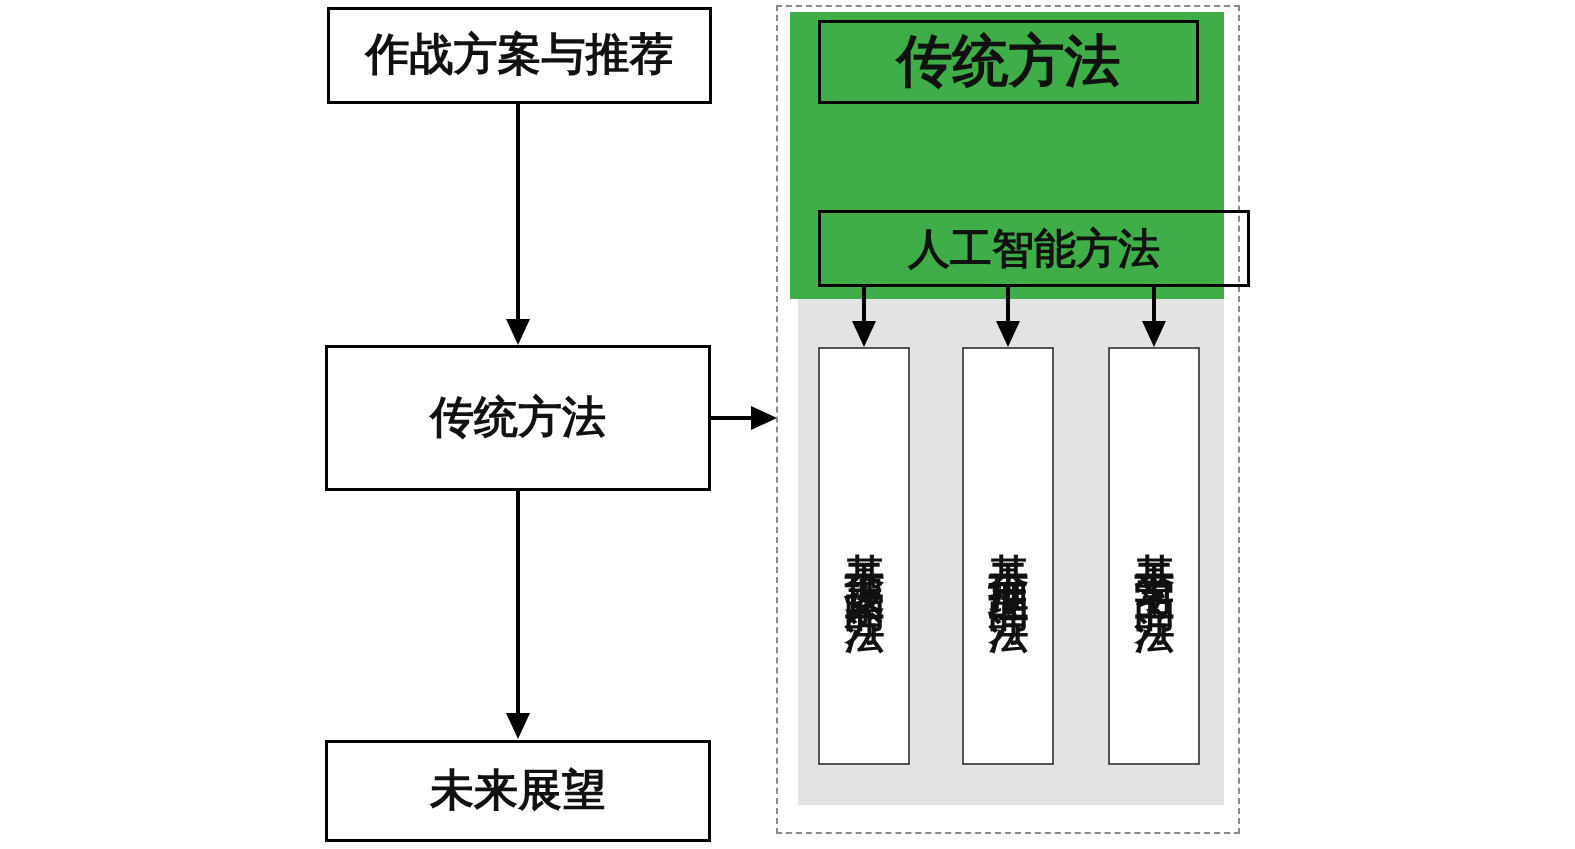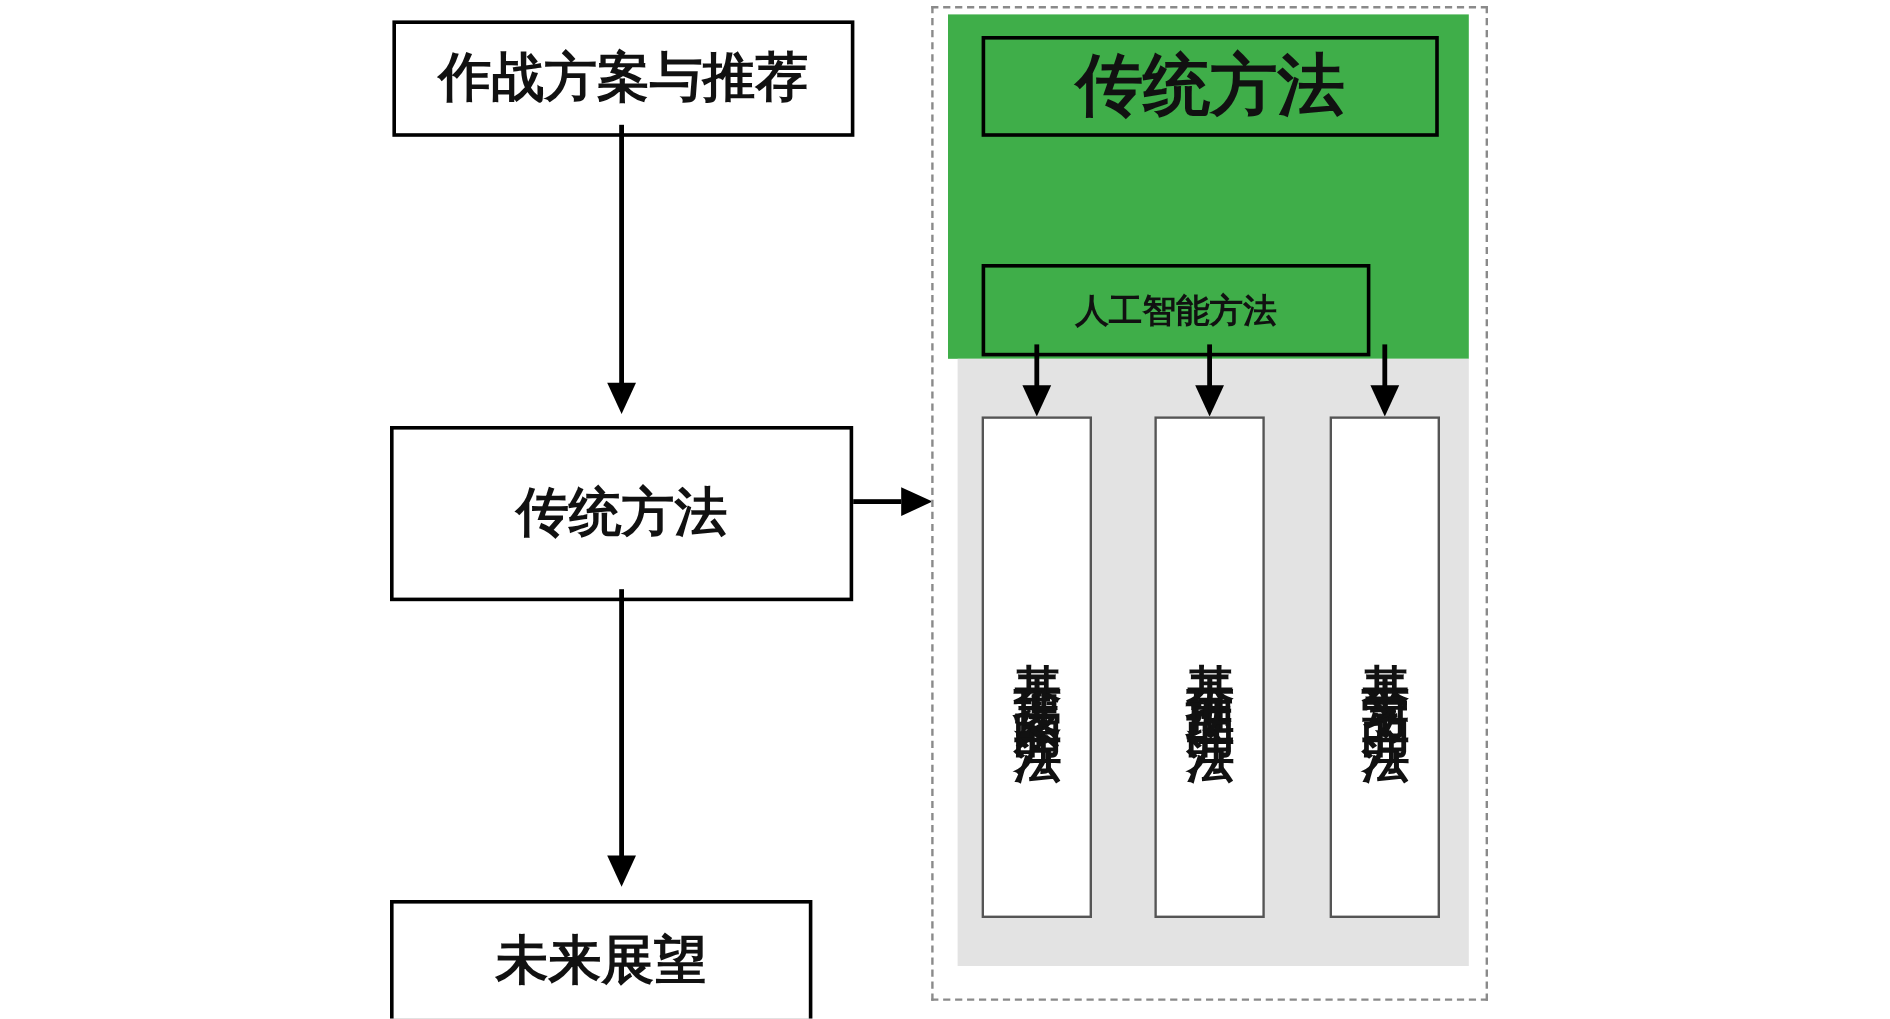--- a/index.html
+++ b/index.html
@@ -20,28 +20,27 @@
     background: #ffffff;
     border: 3px solid #000000;
     box-sizing: border-box;
     display: flex;
     flex-direction: column;
     align-items: center;
     justify-content: center;
     text-align: center;
     font-weight: bold;
     color: #111111;
-    margin-top: 10px;
   }
   .flow-label { font-size: 44px; line-height: 1.15; }
 
   
   #box-top    { left: 327px; top: 7px;   width: 385px; height: 97px; }
   #box-middle { left: 325px; top: 345px; width: 386px; height: 146px; }
-  #box-bottom { left: 325px; top: 740px; width: 352px; height: 102px; }
+  #box-bottom { left: 325px; top: 740px; width: 386px; height: 102px; }
 
   
   #panel {
     position: absolute;
     left: 776px; top: 5px; width: 464px; height: 829px;
     border: 2px dashed #8a8a8a;
     box-sizing: border-box;
     background: #ffffff;
   }
   #green-block {
@@ -51,23 +50,23 @@
   #gray-block {
     position: absolute;
     left: 798px; top: 299px; width: 426px; height: 506px;
   }
   #box-traditional {
     left: 818px; top: 20px; width: 381px; height: 84px;
     background: transparent;
     font-size: 56px;
   }
   #box-ai {
-    left: 818px; top: 210px; width: 324px; height: 77px;
+    left: 818px; top: 210px; width: 432px; height: 77px;
     background: transparent;
-    font-size: 28px;
+    font-size: 42px;
   }
 
   .vbox {
     position: absolute;
     top: 347px;
     width: 92px;
     height: 418px;
     background: #ffffff;
     border: 2px solid #555555;
     box-sizing: border-box;

